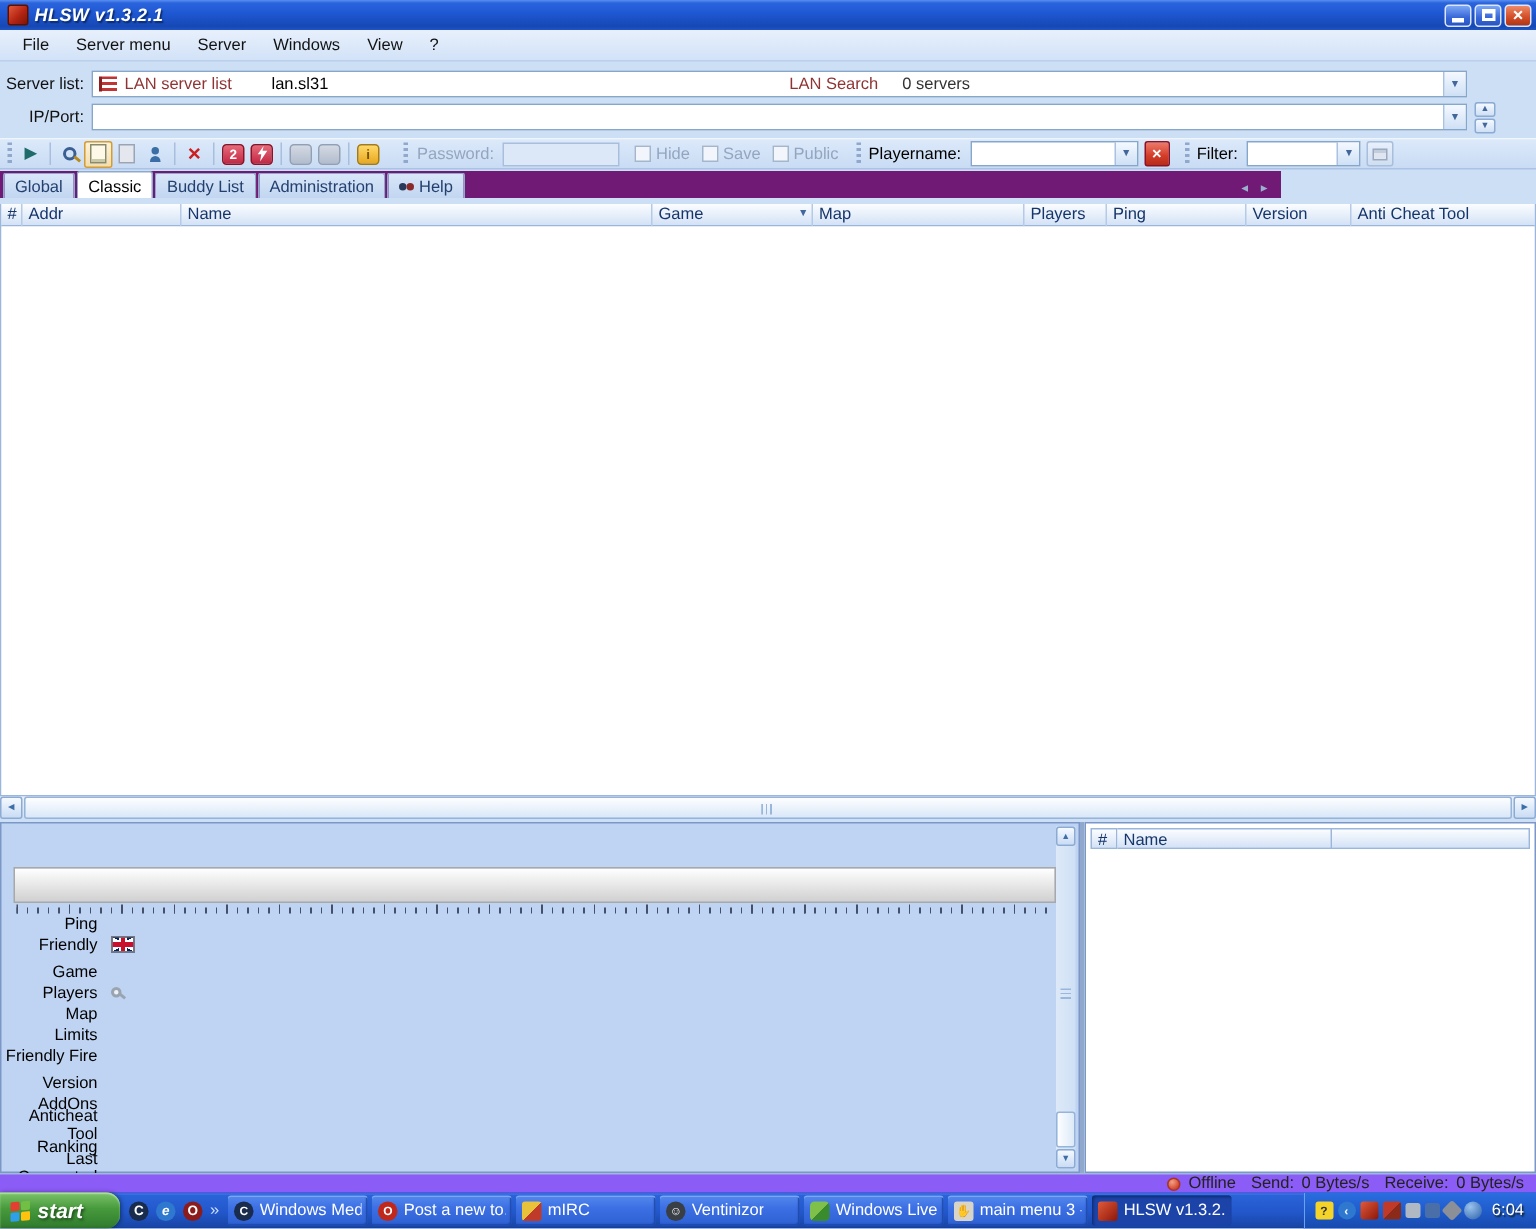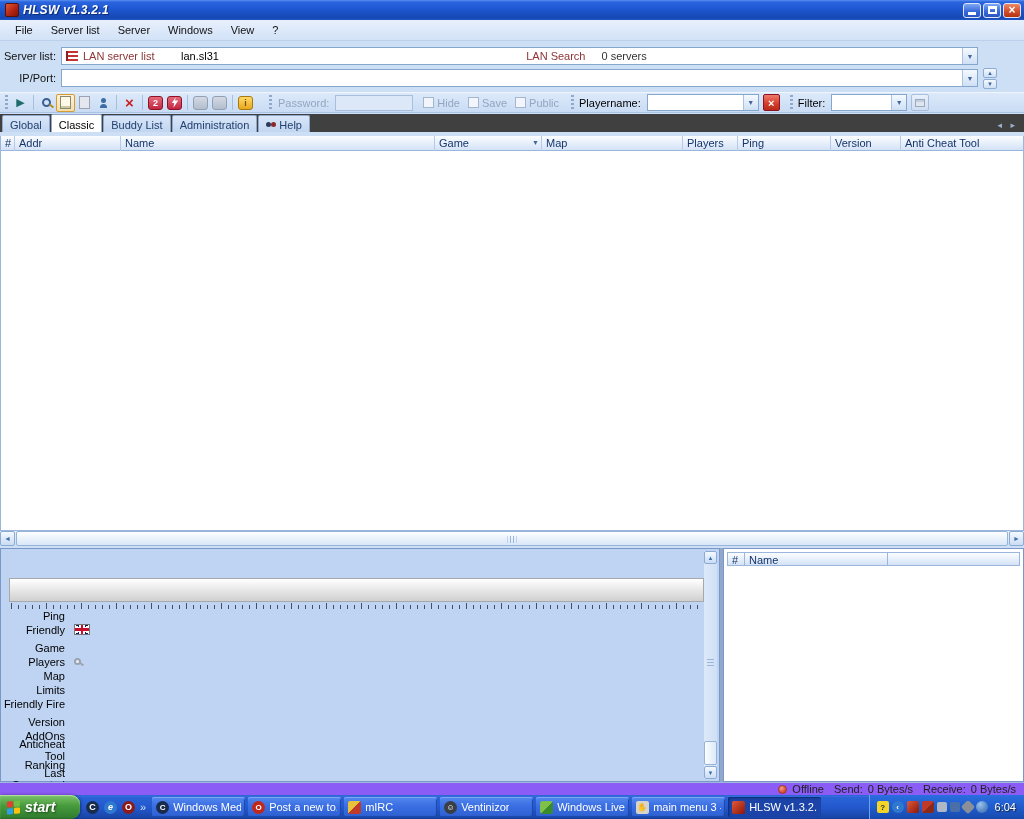--- a/index.html
+++ b/index.html
@@ -67,21 +67,21 @@
   .dis-label { color:#93a6bf; }
   .chk { width:11px; height:11px; background:#f2f6fc; border:1px solid #a4b6cc; display:inline-block; }
   .xbtn { width:17px; height:17px; border:1px solid #8e1226; border-radius:2px; color:#fff; font-weight:bold;
     background:linear-gradient(to bottom,#ee7a6a,#d23c28 60%,#b62c18); display:flex; align-items:center; justify-content:center; }
   .toolfield { background:#dce8f7; border:1px solid #a8bedd; height:16px; }
   .fbtn { width:18px; height:17px; border:1px solid #a8bedd; border-radius:2px;
     background:linear-gradient(to bottom,#e8f0fb,#cfdef2); display:flex; align-items:center; justify-content:center; }
   .fbtn .pane { width:10px; height:8px; background:#dfe6f0; border:1px solid #9aa8c0; box-shadow:inset 0 2px 0 #c2cede; }
 
   
-  .tabrow { left:0; top:114px; width:1024px; height:18px; background:#404040; display:flex; align-items:flex-end; padding-left:2px; }
+  .tabrow { left:0; top:114px; width:854px; height:18px; background:#701a75; display:flex; align-items:flex-end; padding-left:2px; }
   .tab { height:17px; padding:2px 7px 0; border:1px solid #8fa8cc; border-bottom:none; color:#23406e;
     background:linear-gradient(to bottom,#d8e6f8,#c2d6f1); margin-right:1px; border-radius:2px 2px 0 0;
     display:flex; align-items:center; gap:3px; }
   .tab.active { background:#fff; color:#000; height:18px; }
   .binoc { width:10px; height:6px; position:relative; }
   .binoc::before,.binoc::after { content:""; position:absolute; width:5px; height:5px; border-radius:50%; background:#2a3a5a; top:0; }
   .binoc::before { left:0; } .binoc::after { right:0; background:#8c2a2a; }
   .tab-pagers { margin-left:auto; color:#9ab0cc; font-size:9px; padding:0 6px 2px; letter-spacing:3px; }
 
   
@@ -187,21 +187,21 @@
         <div class="max-glyph"></div>
       </div>
     <div class="winbtn close">
         <span>×</span>
       </div>
   </div>
 </div>
 
 <div class="abs menubar">
   <span class="menu-item">File</span>
-  <span class="menu-item">Server list</span>
+  <span class="menu-item">Server menu</span>
   <span class="menu-item">Server</span>
   <span class="menu-item">Windows</span>
   <span class="menu-item">View</span>
   <span class="menu-item">?</span>
 </div>
 
 <div class="abs row-label" style="left:0;top:50px;width:56px;">Server list:</div>
 <div class="abs combo" style="left:61px;top:47px;width:917px;height:18px;">
   <div class="listicon"></div>
   <span class="maroon" style="width:90px;">LAN server list</span>

